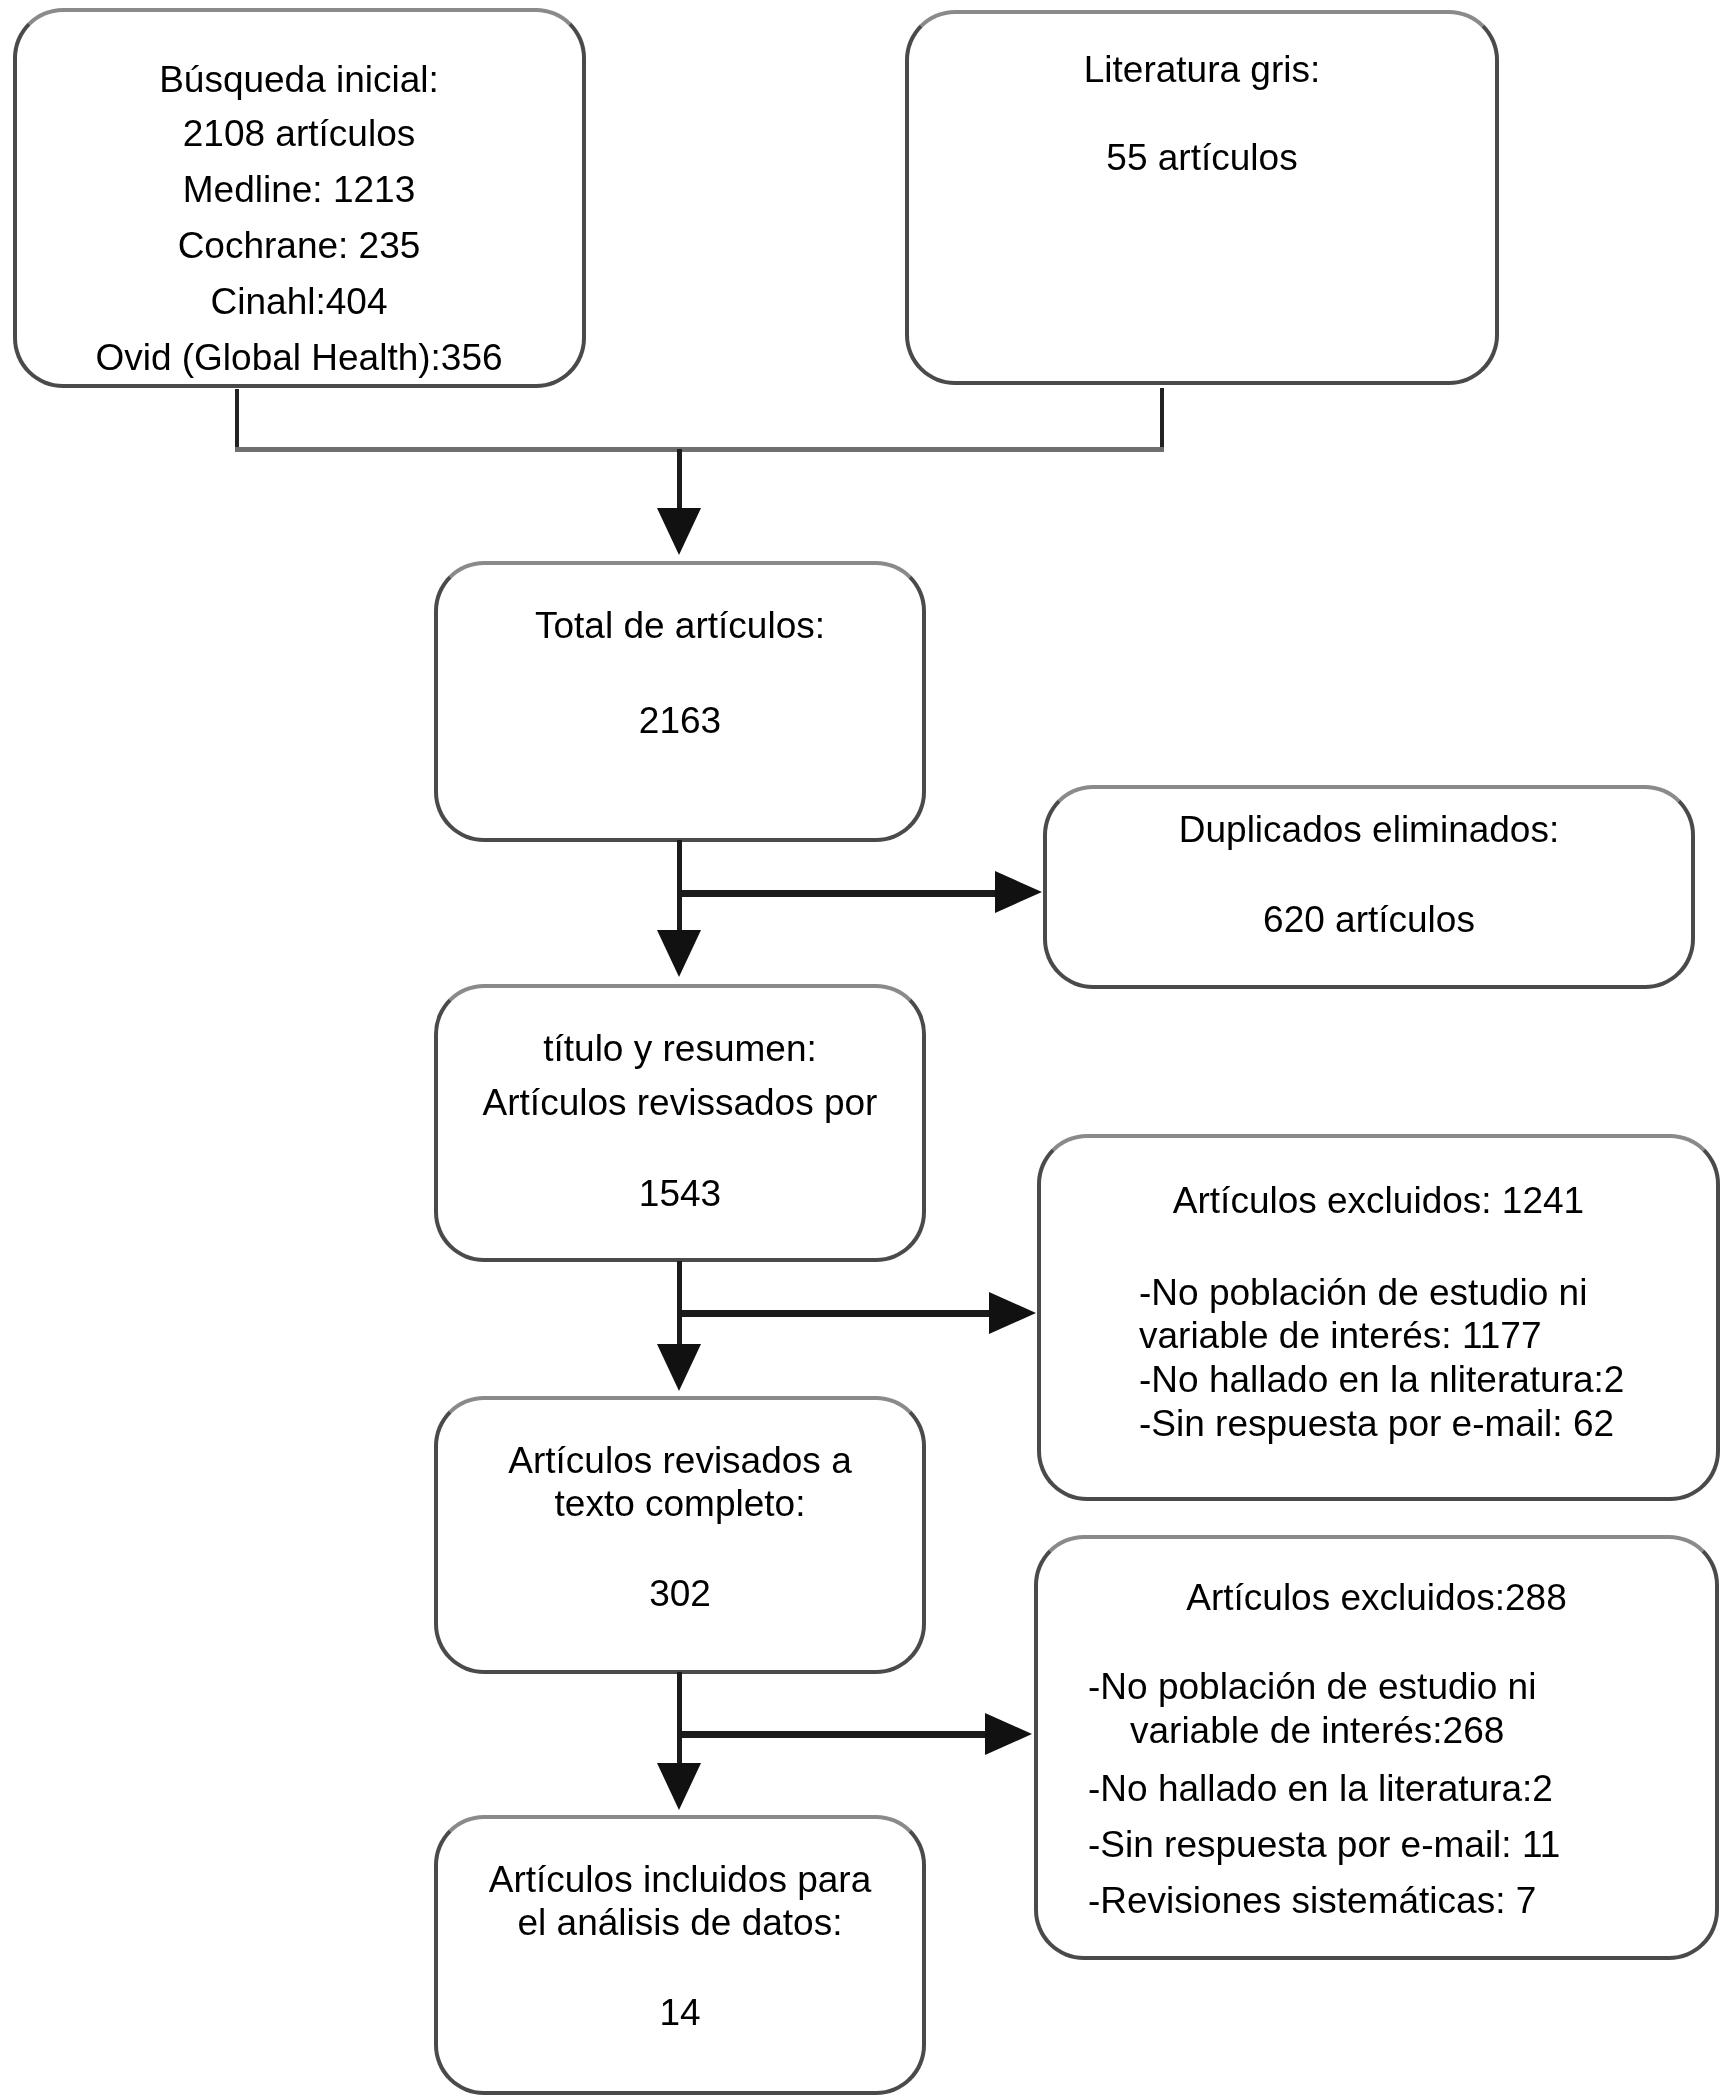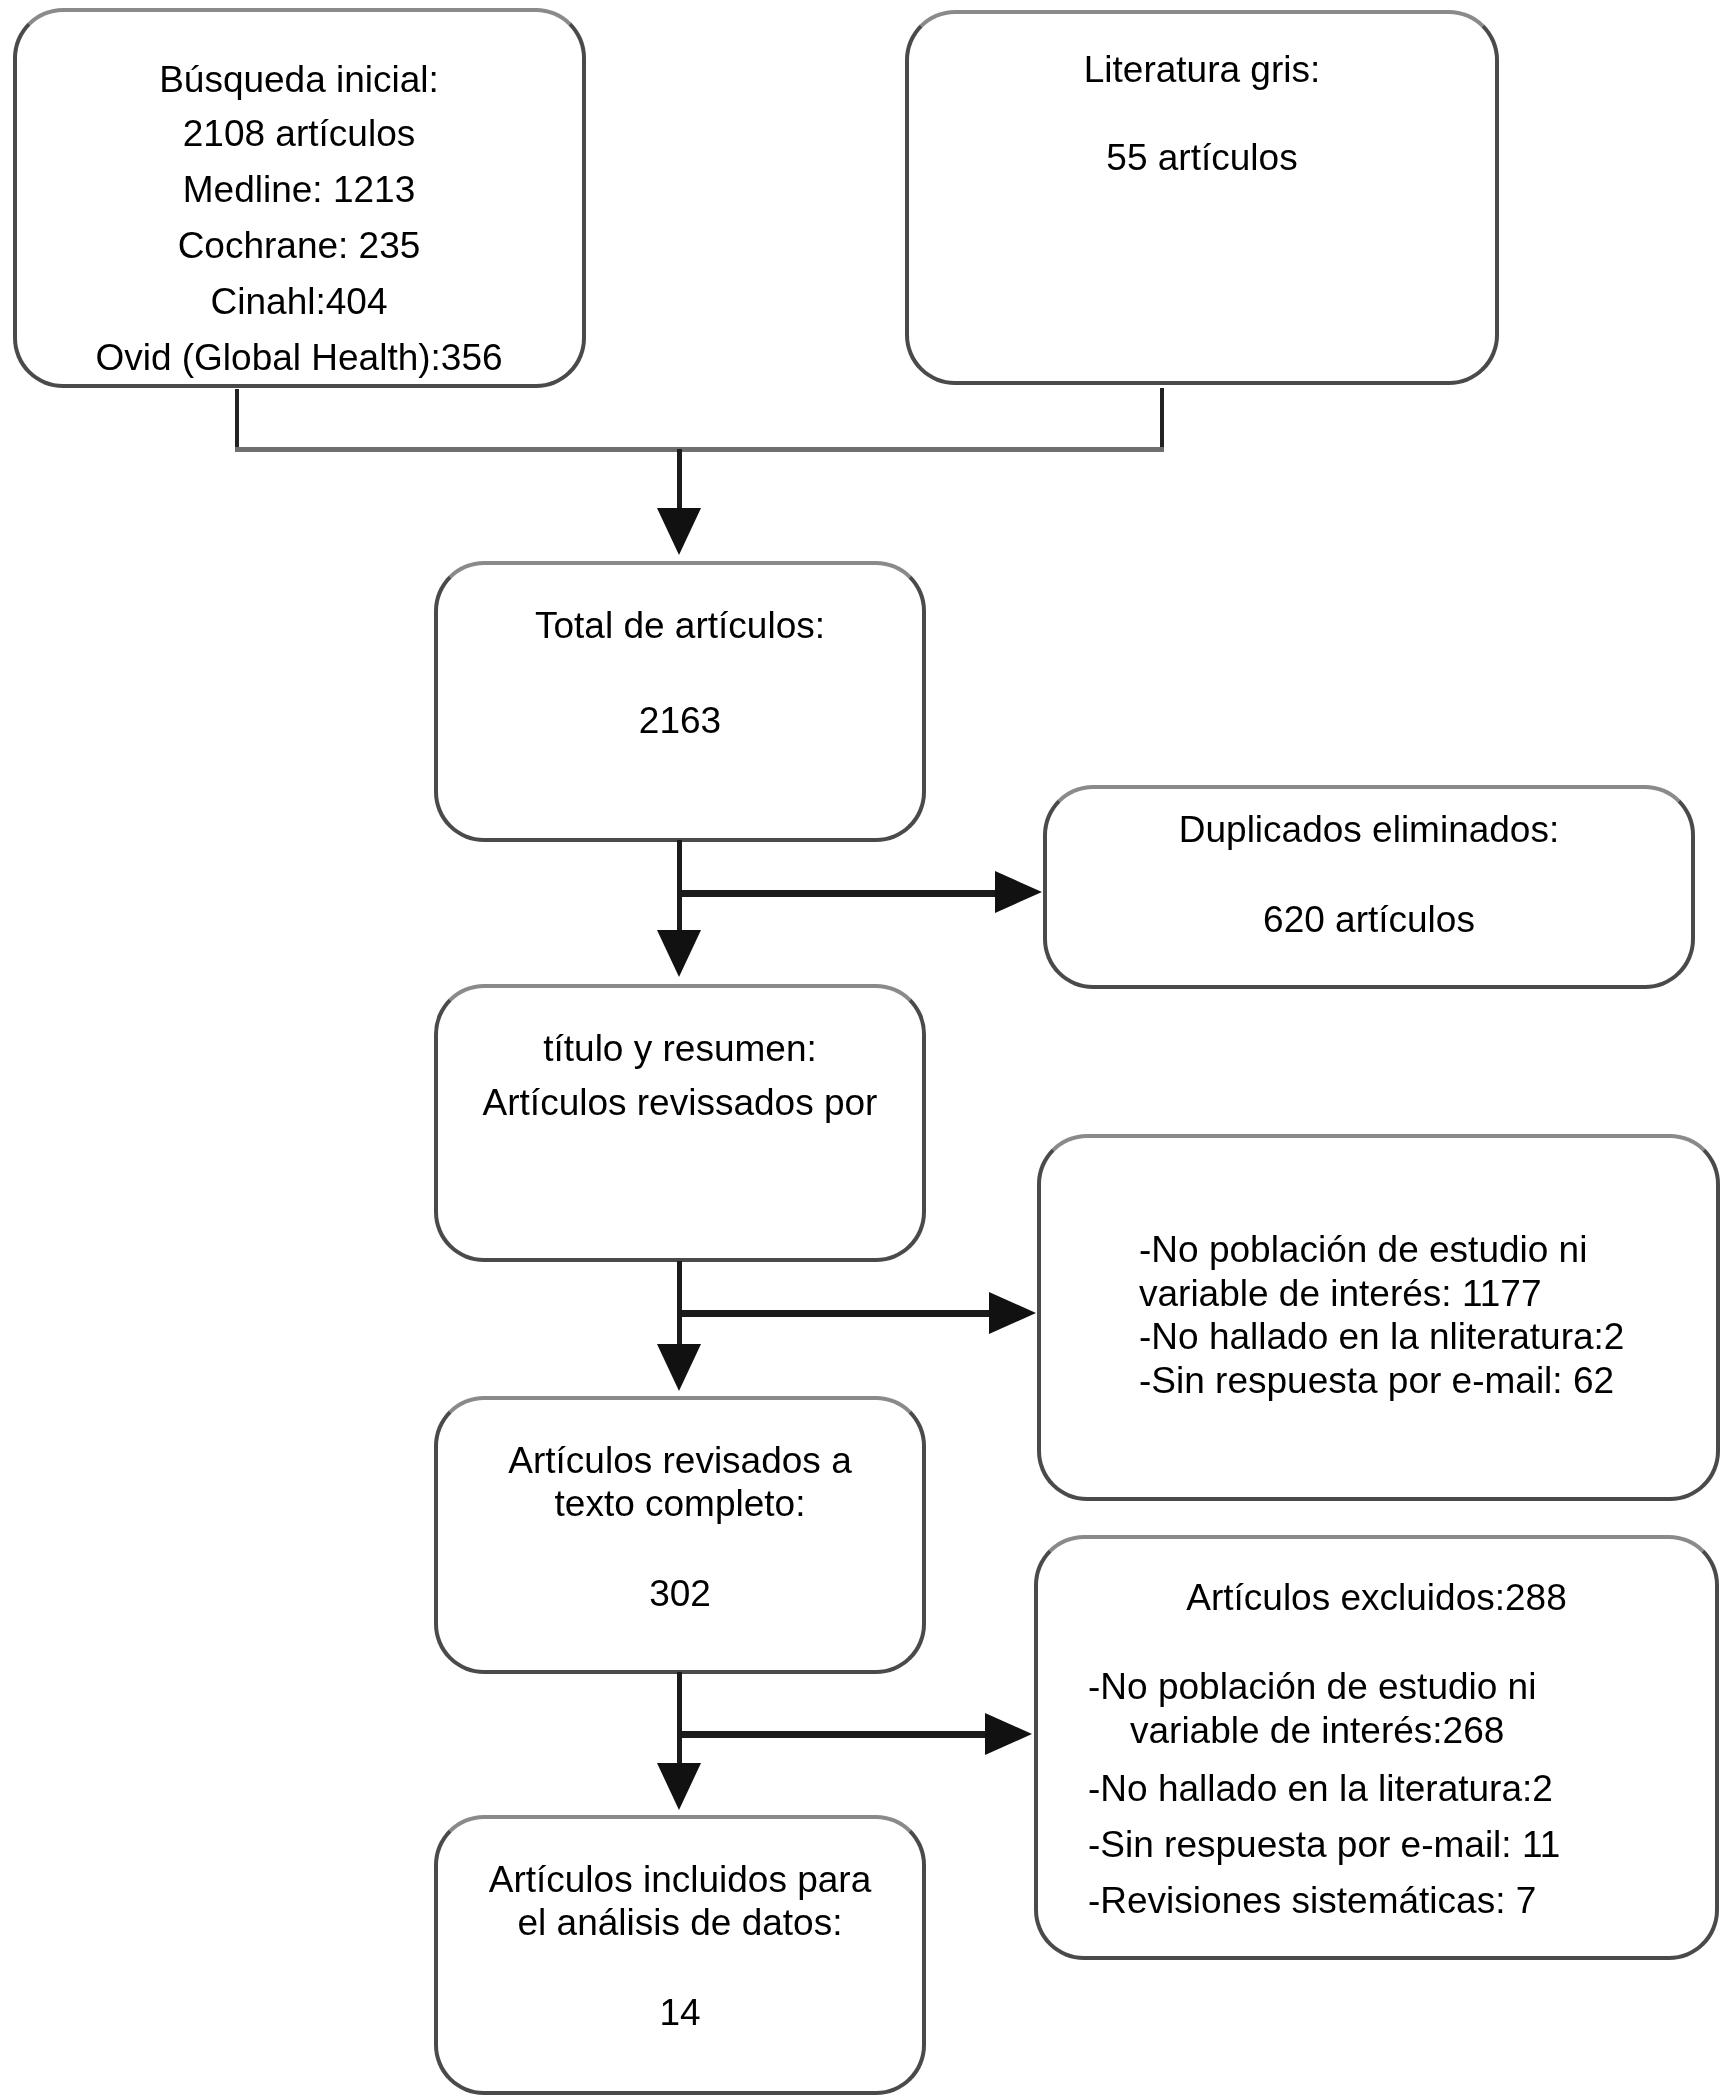--- a/index.html
+++ b/index.html
@@ -134,28 +134,30 @@
   <div class="arrow-right" id="branch1-head"></div>
 
   <div class="box" id="box-duplicados">
     <p class="box-title">Duplicados eliminados:</p>
     <p class="box-count">620 artículos</p>
   </div>
 
   <div class="box" id="box-revissados">
     <p class="box-title">título y resumen:</p>
     <p class="box-title" style="margin:0">Artículos revissados por</p>
+    <p class="box-count">1543</p>
   </div>
 
   <div class="shaft-v" id="spine3"></div>
   <div class="arrow-down" id="spine3-head"></div>
   <div class="shaft-h" id="branch2"></div>
   <div class="arrow-right" id="branch2-head"></div>
 
   <div class="box" id="box-excluidos1">
+    <p class="box-title" style="margin:0">Artículos excluidos: 1241</p>
     <div class="box-details">
       <p>-No población de estudio ni</p>
       <p>variable de interés: 1177</p>
       <p>-No hallado en la nliteratura:2</p>
       <p>-Sin respuesta por e-mail: 62</p>
     </div>
   </div>
 
   <div class="box" id="box-revisados">
     <p class="box-title" style="margin:0">Artículos revisados a</p>

